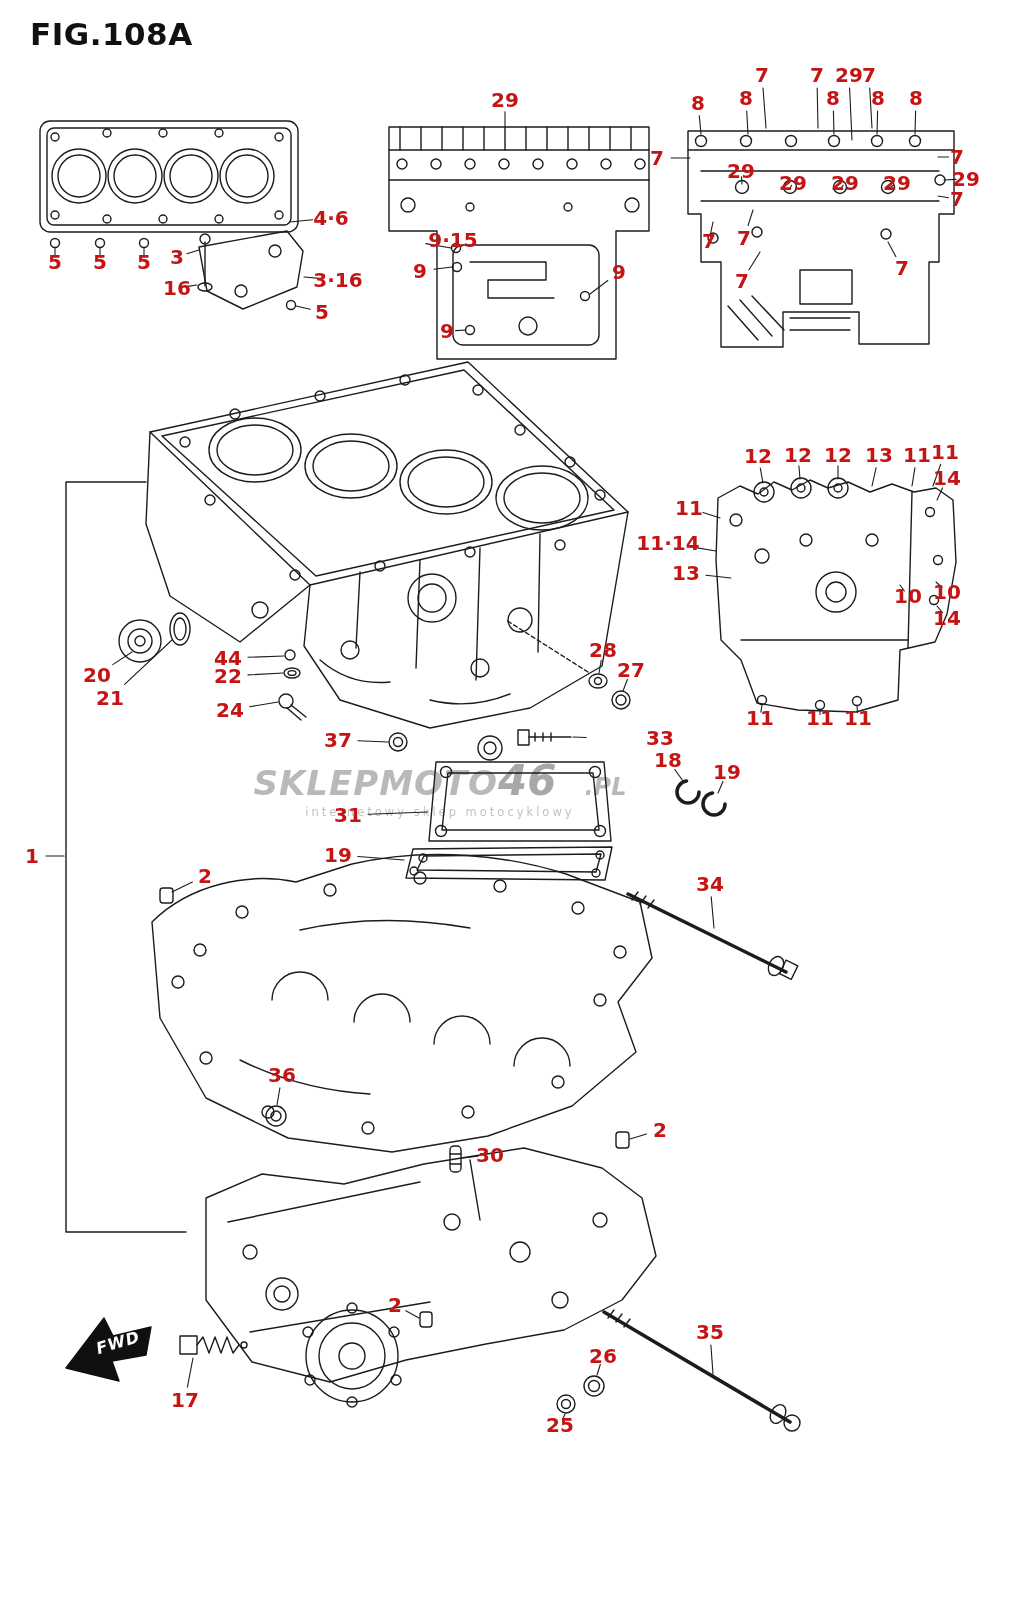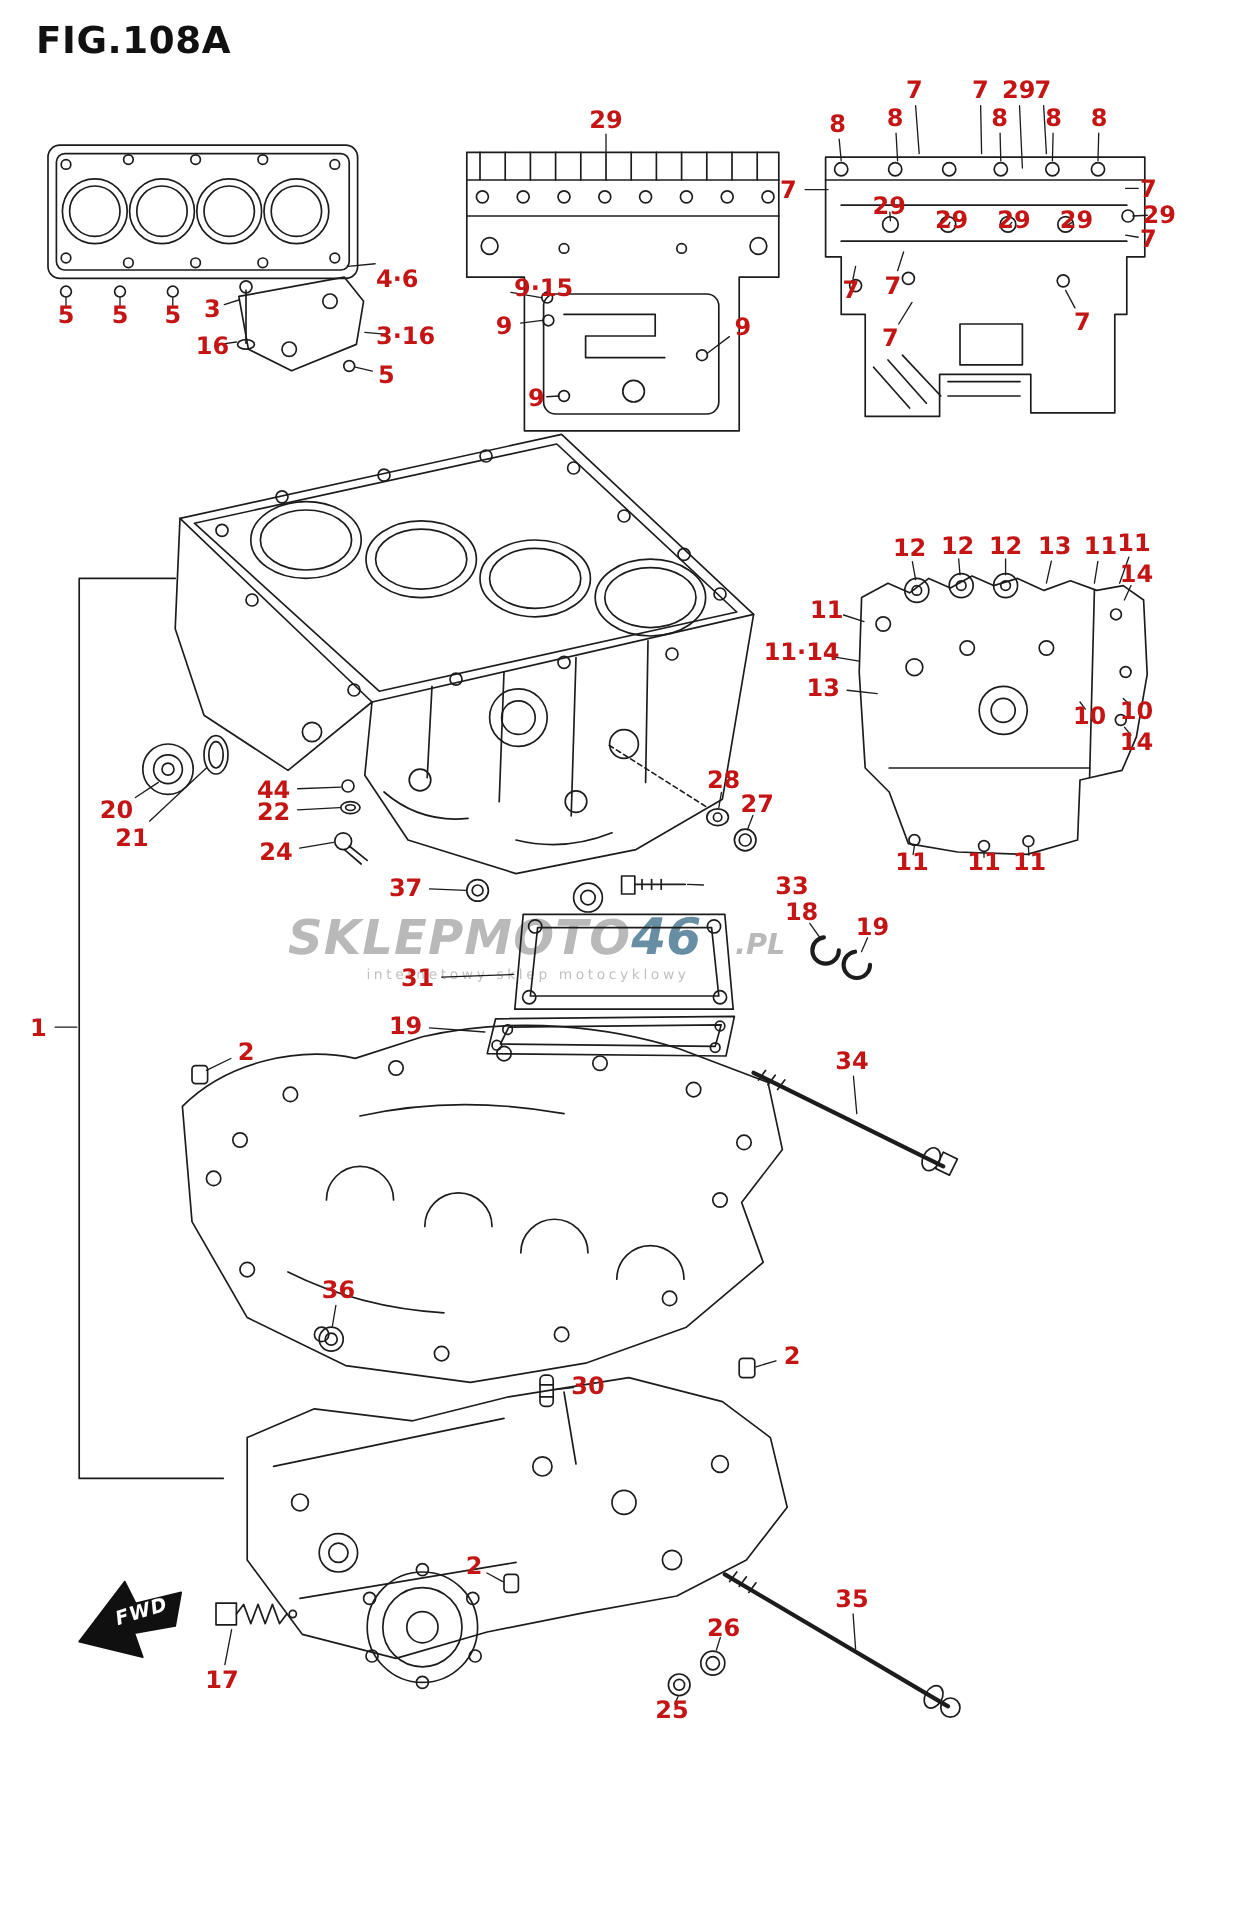--- a/index.html
+++ b/index.html
@@ -7,22 +7,22 @@
         font-family:"DejaVu Sans","Liberation Sans",sans-serif;}
   .figure-title{position:absolute;left:30px;top:16px;font-size:31px;font-weight:bold;
         color:#111;letter-spacing:.5px;z-index:4;}
   .art{position:absolute;left:0;top:0;width:1032px;height:1600px;z-index:1;}
   .labels-layer{position:absolute;left:0;top:0;width:1032px;height:1600px;z-index:3;}
   .part-label{position:absolute;transform:translate(-50%,-50%);color:#c41414;
         font-size:20px;font-weight:bold;white-space:nowrap;line-height:1;}
   .watermark{position:absolute;left:240px;top:760px;width:400px;text-align:center;
         z-index:0;opacity:.62;user-select:none;}
   .wm-line1{font-style:italic;font-weight:bold;color:#8f8f8f;line-height:1;}
-  .wm-prefix{font-size:40px;letter-spacing:1px;}
-  .wm-number{font-size:42px;color:#0c4a6e;}
+  .wm-prefix{font-size:34px;letter-spacing:1px;}
+  .wm-number{font-size:42px;color:#737373;}
   .wm-suffix{font-size:24px;margin-left:28px;}
   .wm-tagline{margin-top:3px;font-size:11.5px;letter-spacing:3px;color:#9a9a9a;}
   .fwd-text{position:absolute;left:90px;top:1333px;width:56px;text-align:center;z-index:4;
         color:#fff;font-weight:bold;font-style:italic;font-size:16px;letter-spacing:1px;
         transform:rotate(-17deg);}
   .footer{position:absolute;left:35px;top:1526px;z-index:4;color:#222;font-size:15px;}
   .footer .line2{margin-top:11px;}
 </style>
 </head>
 <body>
@@ -411,21 +411,21 @@
       <span class="part-label" style="left: 741px; top: 171px;">29</span>
       <span class="part-label" style="left: 793px; top: 183px;">29</span>
       <span class="part-label" style="left: 845px; top: 183px;">29</span>
       <span class="part-label" style="left: 897px; top: 183px;">29</span>
       <span class="part-label" style="left: 966px; top: 179px;">29</span>
       <span class="part-label" style="left: 957px; top: 199px;">7</span>
       <span class="part-label" style="left: 709px; top: 241px;">7</span>
       <span class="part-label" style="left: 744px; top: 238px;">7</span>
       <span class="part-label" style="left: 742px; top: 281px;">7</span>
       <span class="part-label" style="left: 902px; top: 268px;">7</span>
-      <span class="part-label" style="left: 331px; top: 232px; text-align: center;">4·6</span>
+      <span class="part-label" style="left: 331px; top: 218px; text-align: center;">4·6</span>
       <span class="part-label" style="left: 55px; top: 262px;">5</span>
       <span class="part-label" style="left: 100px; top: 262px;">5</span>
       <span class="part-label" style="left: 144px; top: 262px;">5</span>
       <span class="part-label" style="left: 177px; top: 257px;">3</span>
       <span class="part-label" style="left: 177px; top: 288px;">16</span>
       <span class="part-label" style="left: 338px; top: 280px;">3·16</span>
       <span class="part-label" style="left: 322px; top: 312px;">5</span>
       <span class="part-label" style="left: 405px; top: 240px; margin-left: 48px;">9·15</span>
       <span class="part-label" style="left: 420px; top: 271px;">9</span>
       <span class="part-label" style="left: 619px; top: 272px;">9</span>

